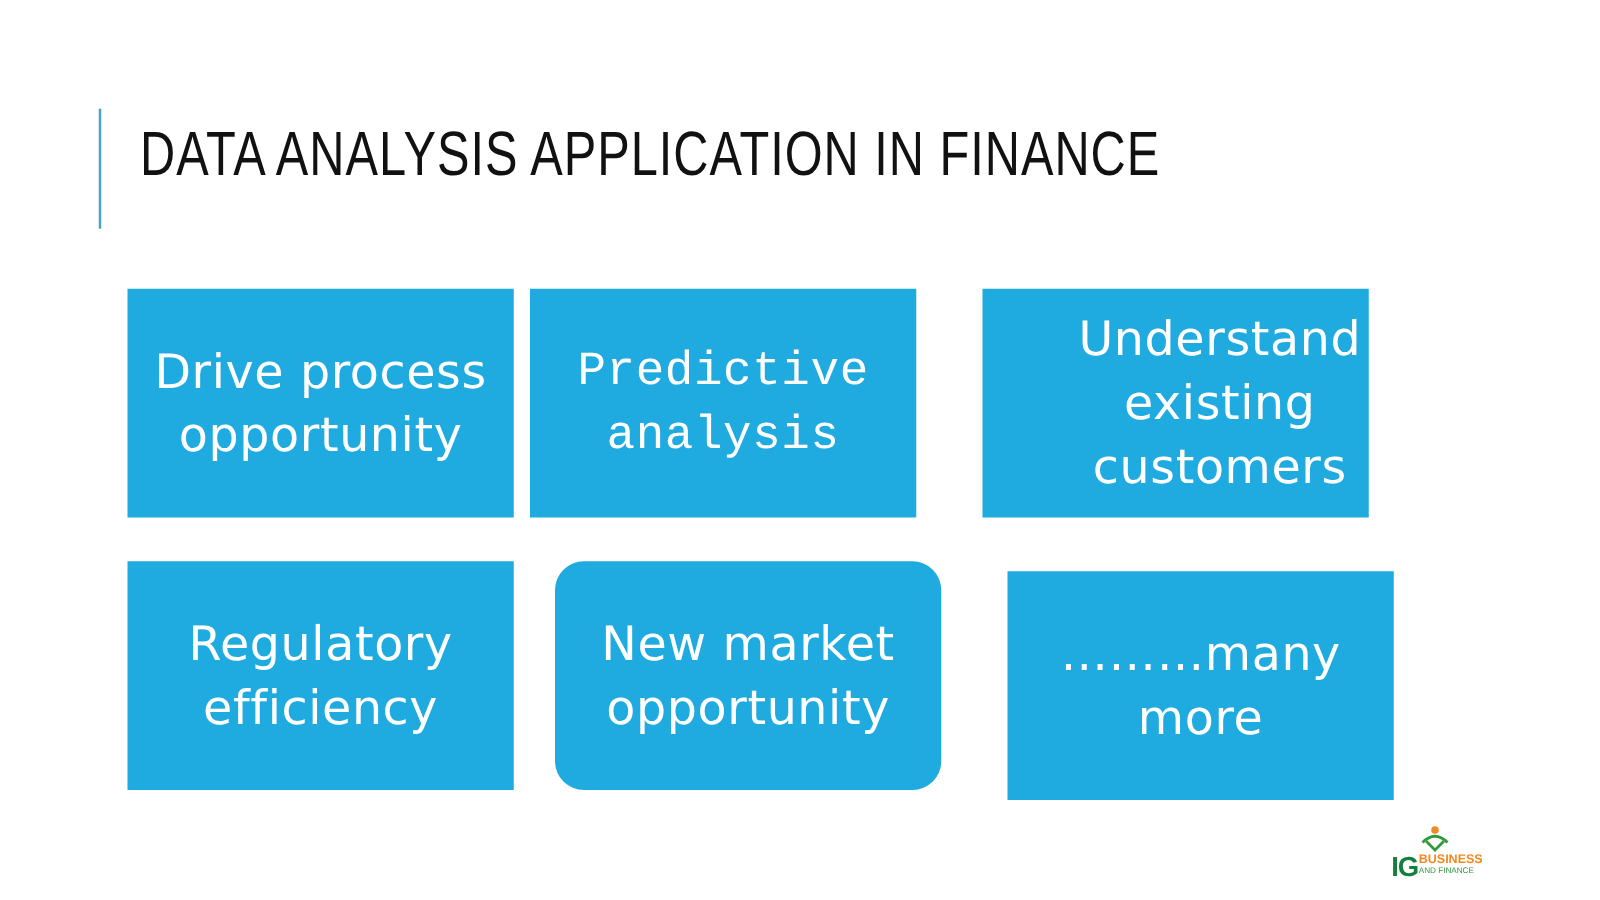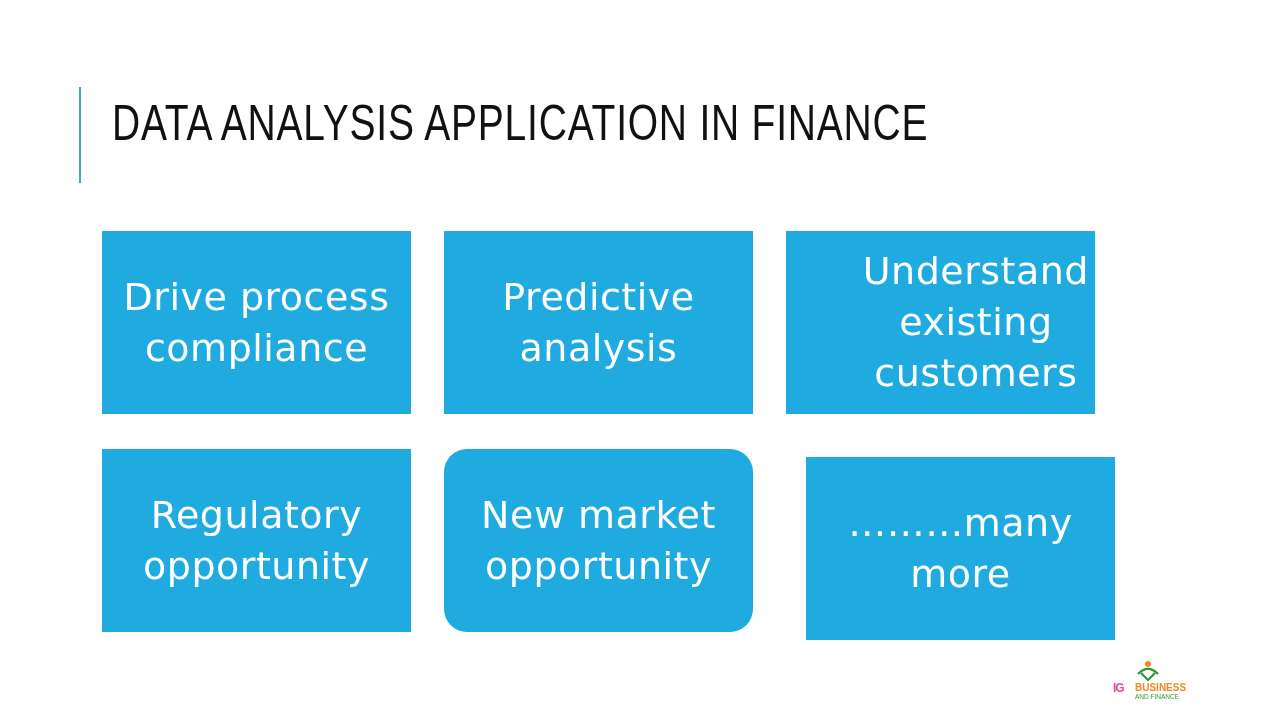--- a/index.html
+++ b/index.html
@@ -28,21 +28,21 @@
       font-size: 38px; line-height: 51px; letter-spacing: 0.5px;
       box-sizing: border-box; padding: 0 6px;
     }
     .tile span { white-space: pre-line; }
     .logo {
       position: absolute; left: 1110px; top: 660px; width: 85px; height: 45px;
     }
     .logo .ig {
       position: absolute; left: 3px; top: 21px;
       font-family: "Liberation Sans", sans-serif; font-weight: bold;
-      font-size: 12px; color: #ec4899; letter-spacing: -1px;
+      font-size: 22px; color: #15803d; letter-spacing: -1px;
     }
     .logo .biz {
       position: absolute; left: 25px; top: 23px;
       font-family: "Liberation Sans", sans-serif; font-weight: bold;
       font-size: 10px; color: #f08a24; line-height: 10px; text-align: right;
     }
     .logo .fin {
       position: absolute; left: 25px; top: 33px;
       font-family: "Liberation Sans", sans-serif;
       font-size: 6.5px; color: #2e9a3a; line-height: 7px; white-space: nowrap;
@@ -50,34 +50,34 @@
     .logo svg { position: absolute; left: 25px; top: 0; }
   </style>
 </head>
 <body>
 
 <div class="accent-bar"></div>
 <h1 class="title" style="margin:0;">DATA ANALYSIS APPLICATION IN FINANCE</h1>
 
 <div class="tile" style="left:102px; top:231px;">
   <span>Drive process
-compliance</span>
+opportunity</span>
 </div>
-<div class="tile" style="left:444px; top:231px;">
+<div class="tile" style="left:424px; top:231px;font-family:Liberation Mono, monospace;">
   <span>Predictive
 analysis</span>
 </div>
 <div class="tile" style="left:786px; top:231px;justify-content:flex-end;">
   <span>Understand
 existing
 customers</span>
 </div>
 <div class="tile" style="left:102px; top:449px;">
   <span>Regulatory
-opportunity</span>
+efficiency</span>
 </div>
 <div class="tile" style="left:444px; top:449px;border-radius:23px;">
   <span>New market
 opportunity</span>
 </div>
 <div class="tile" style="left:786px; top:457px;margin-left:20px;">
   <span>………many
 more</span>
 </div>
 

